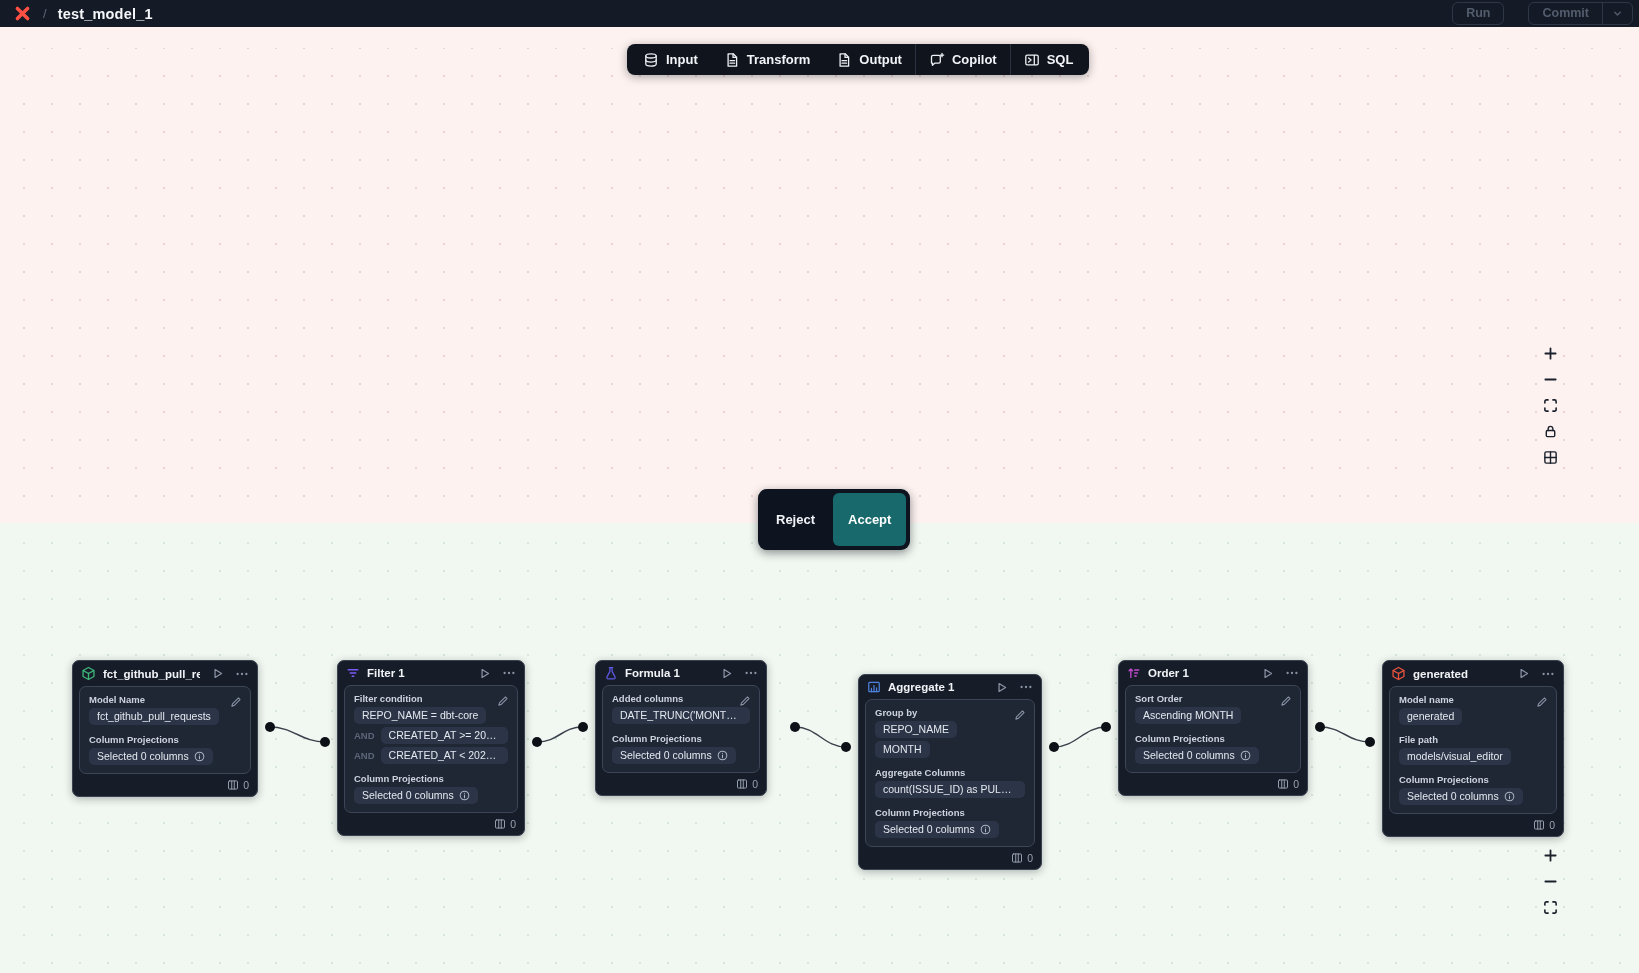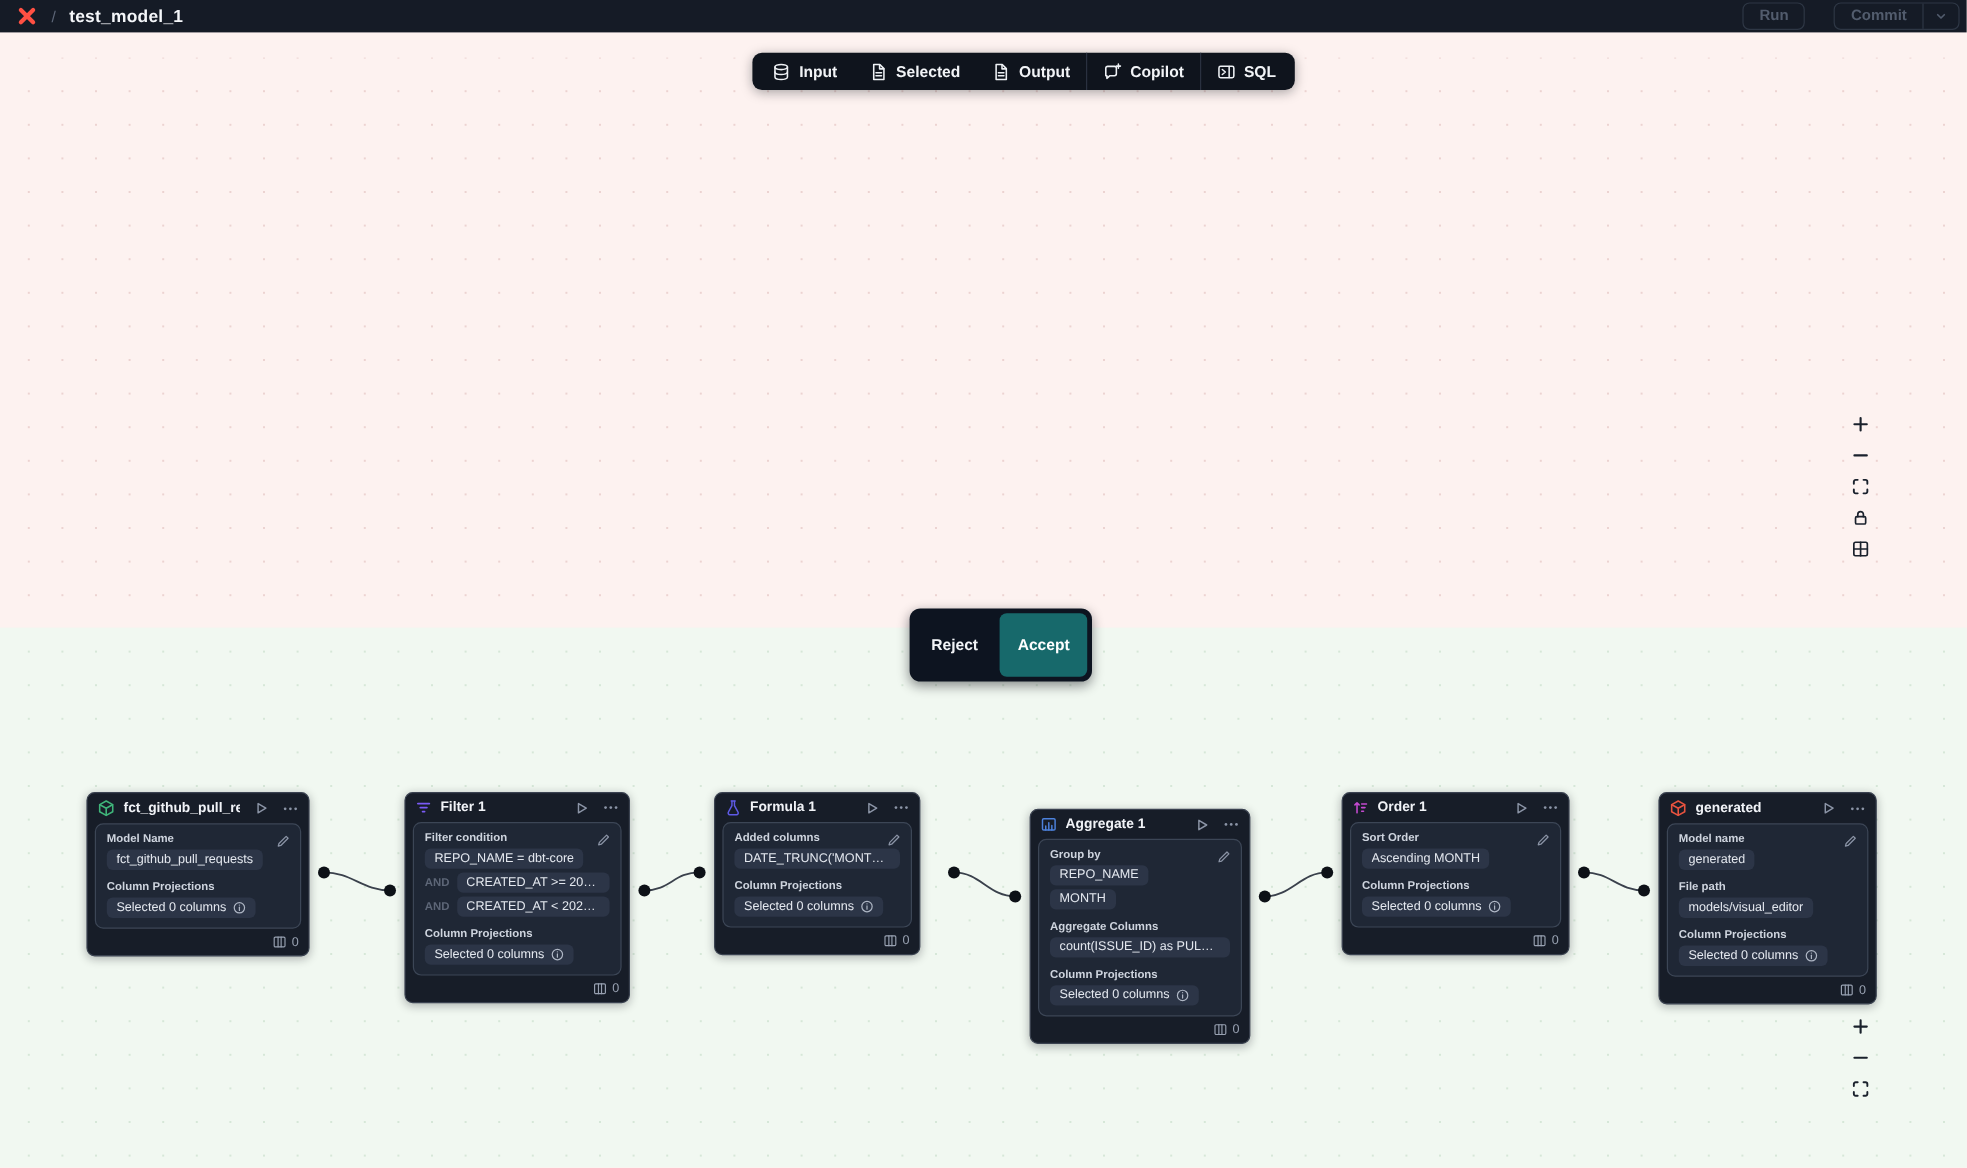--- a/index.html
+++ b/index.html
@@ -61,21 +61,21 @@
     box-shadow:0 2px 10px rgba(10,14,20,.35); z-index:40;
   }
   .tb-item {
     display:flex; align-items:center; gap:7px; padding:0 13px;
     color:#f2f4f7; font-size:13px; font-weight:600; cursor:default; white-space:nowrap;
   }
   .tb-div { width:1px; background:#2a3140; margin:0; }
 
   
   .diff-actions {
-    position:absolute; top:507px; left:758px; z-index:50;
+    position:absolute; top:489px; left:758px; z-index:50;
     background:#0d1420; border-radius:9px; padding:4px;
     display:flex; align-items:center; gap:4px;
     box-shadow:0 3px 10px rgba(10,14,20,.45);
   }
   .btn-reject {
     background:transparent; border:none; color:#f2f4f7;
     font-size:13px; font-weight:600; padding:5px 14px; font-family:inherit; cursor:pointer;
   }
   .btn-accept {
     background:#17696b; border:none; border-radius:6px; color:#ffffff;
@@ -165,21 +165,21 @@
         <span>Input</span>
       </div>
       <div class="tb-item">
         <span style="display: flex;">
           <svg width="16" height="16" viewBox="0 0 16 16" fill="none" stroke="#eef1f5" stroke-width="1.3" stroke-linecap="round" stroke-linejoin="round">
             <path d="M4.1 1.8h5.1l3.4 3.4v9H4.1z"></path>
             <path d="M9 2v3.4h3.5"></path>
             <path d="M6 8.7h4.6M6 11.2h4.6"></path>
           </svg>
         </span>
-        <span>Selected</span>
+        <span>Transform</span>
       </div>
       <div class="tb-item">
         <span style="display: flex;">
           <svg width="16" height="16" viewBox="0 0 16 16" fill="none" stroke="#eef1f5" stroke-width="1.3" stroke-linecap="round" stroke-linejoin="round">
             <path d="M4.1 1.8h5.1l3.4 3.4v9H4.1z"></path>
             <path d="M9 2v3.4h3.5"></path>
             <path d="M6 8.7h4.6M6 11.2h4.6"></path>
           </svg>
         </span>
         <span>Output</span>

